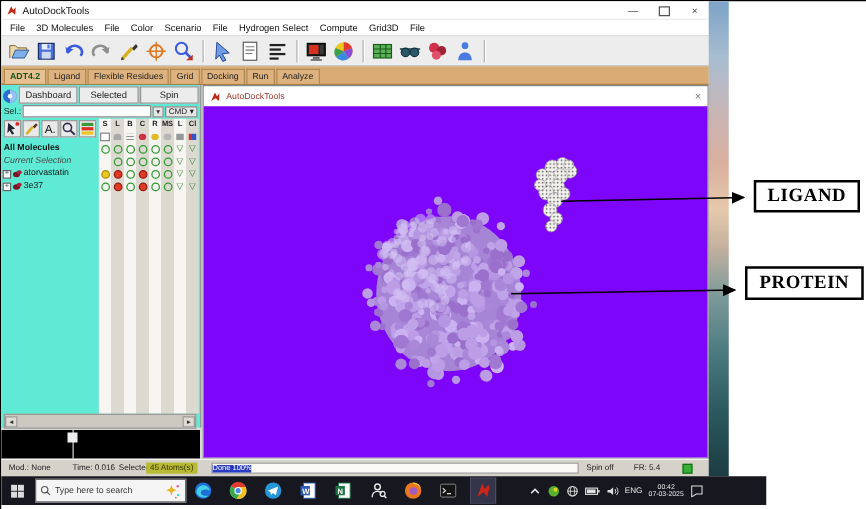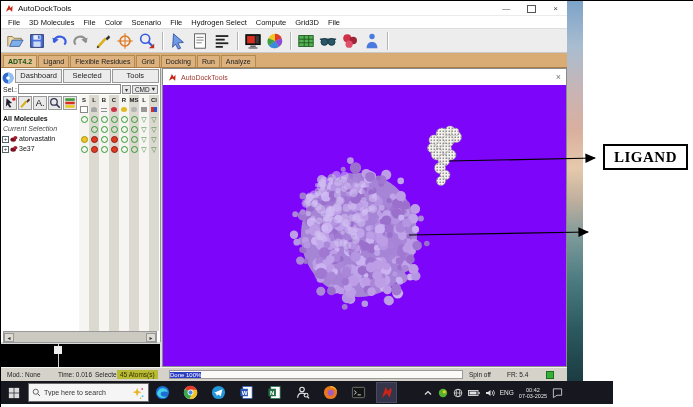--- a/index.html
+++ b/index.html
@@ -22,21 +22,21 @@
     display:flex;align-items:center;gap:2px;padding-left:4px;box-sizing:border-box;}
   .tbtn{width:20px;height:20px;display:flex;align-items:center;justify-content:center;}
   .ticon{width:18px;height:18px;}
   .tsep{width:1px;height:18px;background:#b5b5b5;box-shadow:1px 0 0 #fff;margin:0 3px;}
   .tabbar{position:absolute;left:0;top:52px;width:100%;height:15px;background:#d8ac74;border-bottom:1px solid #a87f46;
     display:flex;align-items:flex-end;gap:1px;padding-left:2px;box-sizing:border-box;}
   .tab{font-size:7px;color:#222;background:#ddb27e;border:1px solid #b08a50;border-bottom:none;
     height:12px;display:flex;align-items:center;padding:0 4px;box-sizing:border-box;white-space:nowrap;}
   .tab.active{color:#14541a;font-weight:bold;background:#e6c091;}
   
-  .leftpanel{position:absolute;left:0;top:67px;width:160px;height:274px;background:#ffffff;
+  .leftpanel{position:absolute;left:0;top:67px;width:160px;height:274px;background:#5eead4;
     border-right:1px solid #979797;box-sizing:border-box;}
   .ptabs{position:absolute;left:0;top:1px;width:100%;height:14px;display:flex;align-items:center;gap:1px;padding:0 1px;box-sizing:border-box;}
   .pmv{width:12px;height:12px;flex:0 0 auto;}
   .ptab{flex:1;font-size:7.5px;text-align:center;background:#ececec;border:1px solid #999;height:12px;line-height:11px;color:#222;}
   .selrow{position:absolute;left:0;top:15px;width:100%;height:12px;display:flex;align-items:center;gap:1px;padding:0 2px;box-sizing:border-box;}
   .sel-label{font-size:7px;color:#222;}
   .sel-input{flex:1;height:8px;background:#fff;border:1px solid #8a8a8a;}
   .mini-drop{font-size:6px;width:9px;height:9px;line-height:8px;text-align:center;background:#e6e6e6;border:1px solid #8a8a8a;color:#333;box-sizing:border-box;}
   .cmdbox{font-size:6.5px;height:9px;display:flex;align-items:center;gap:2px;padding:0 2px;background:#e6e6e6;border:1px solid #8a8a8a;color:#222;box-sizing:border-box;}
   .ptools{position:absolute;left:2px;top:28px;display:flex;gap:1px;}
@@ -312,21 +312,21 @@
       <div class="ptabs">
         <span class="pmv">
           <svg viewBox="0 0 12 12">
               <circle cx="6" cy="6" r="5.5" fill="#2e6ad4"></circle>
               <path d="M6 .5a5.5 5.5 0 0 1 0 11z" fill="#93c2f2"></path>
               <circle cx="6" cy="6" r="1.8" fill="#fff"></circle>
             </svg>
         </span>
       <span class="ptab">Dashboard</span>
           <span class="ptab">Selected</span>
-          <span class="ptab">Tools</span>
+          <span class="ptab">Spin</span>
         </div>
       <div class="selrow">
         <span class="sel-label">Sel.:</span>
         <span class="sel-input"></span>
         <span class="mini-drop">▾</span>
         <span class="cmdbox">
           <span>CMD</span>
           <span>▾</span>
         </span>
       </div>
@@ -1072,14 +1072,15 @@
   <svg class="arrows" width="693" height="407" viewBox="0 0 693 407">
     <defs>
       <marker id="ah" markerWidth="9" markerHeight="8" refX="8" refY="4" orient="auto">
         <path d="M0 0L9 4L0 8z" fill="#000"></path>
       </marker>
     </defs>
     <line x1="448" y1="160" x2="594" y2="157" stroke="#000" stroke-width="1.2" marker-end="url(#ah)"></line>
     <line x1="408" y1="234" x2="587" y2="231" stroke="#000" stroke-width="1.2" marker-end="url(#ah)"></line>
   </svg>
   <div class="annbox ligand">LIGAND</div>
+  <div class="annbox protein">PROTEIN</div>
 
 </div>
 
 </body></html>

